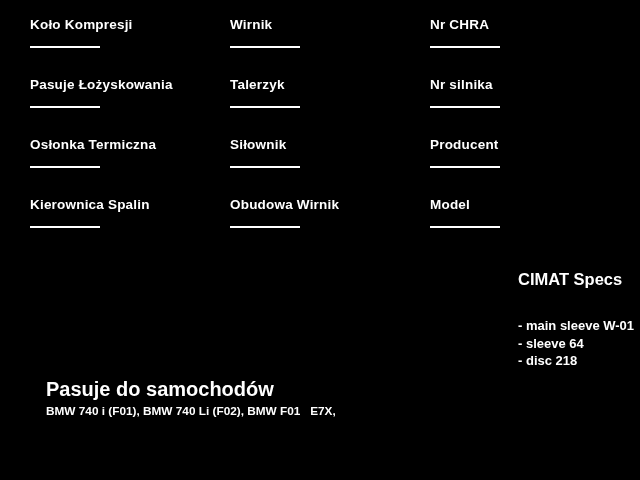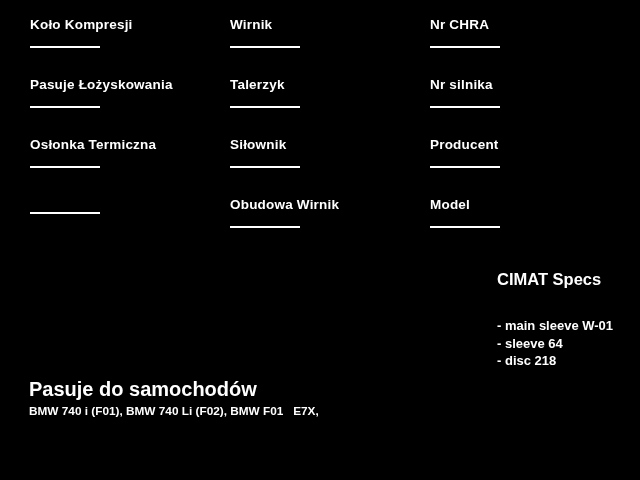--- a/index.html
+++ b/index.html
@@ -36,41 +36,41 @@
   .field-underline {
     width: 70px;
     height: 2px;
     background: #ffffff;
     margin-top: 14px;
   }
 
   
   .cimat {
     position: absolute;
-    left: 497px;
+    left: 518px;
     top: 270px;
   }
   .cimat-title {
     font-size: 16.5px;
     font-weight: bold;
     line-height: 19px;
     white-space: nowrap;
   }
   .cimat-list {
     margin-top: 28px;
     font-size: 13px;
     font-weight: bold;
     line-height: 17.5px;
   }
   .cimat-item { white-space: nowrap; }
 
   
   .fits {
     position: absolute;
-    left: 29px;
+    left: 46px;
     top: 378px;
   }
   .fits-title {
     font-size: 20px;
     font-weight: bold;
     line-height: 23px;
     white-space: nowrap;
   }
   .fits-cars {
     font-size: 11.8px;
@@ -113,20 +113,21 @@
   </div>
   <div class="field">
     <div class="field-label">Siłownik</div>
     <div class="field-underline"></div>
   </div>
   <div class="field">
     <div class="field-label">Producent</div>
     <div class="field-underline"></div>
   </div>
   <div class="field">
+    <div class="field-label">Kierownica Spalin</div>
     <div class="field-underline"></div>
   </div>
   <div class="field">
     <div class="field-label">Obudowa Wirnik</div>
     <div class="field-underline"></div>
   </div>
   <div class="field">
     <div class="field-label">Model</div>
     <div class="field-underline"></div>
   </div>

